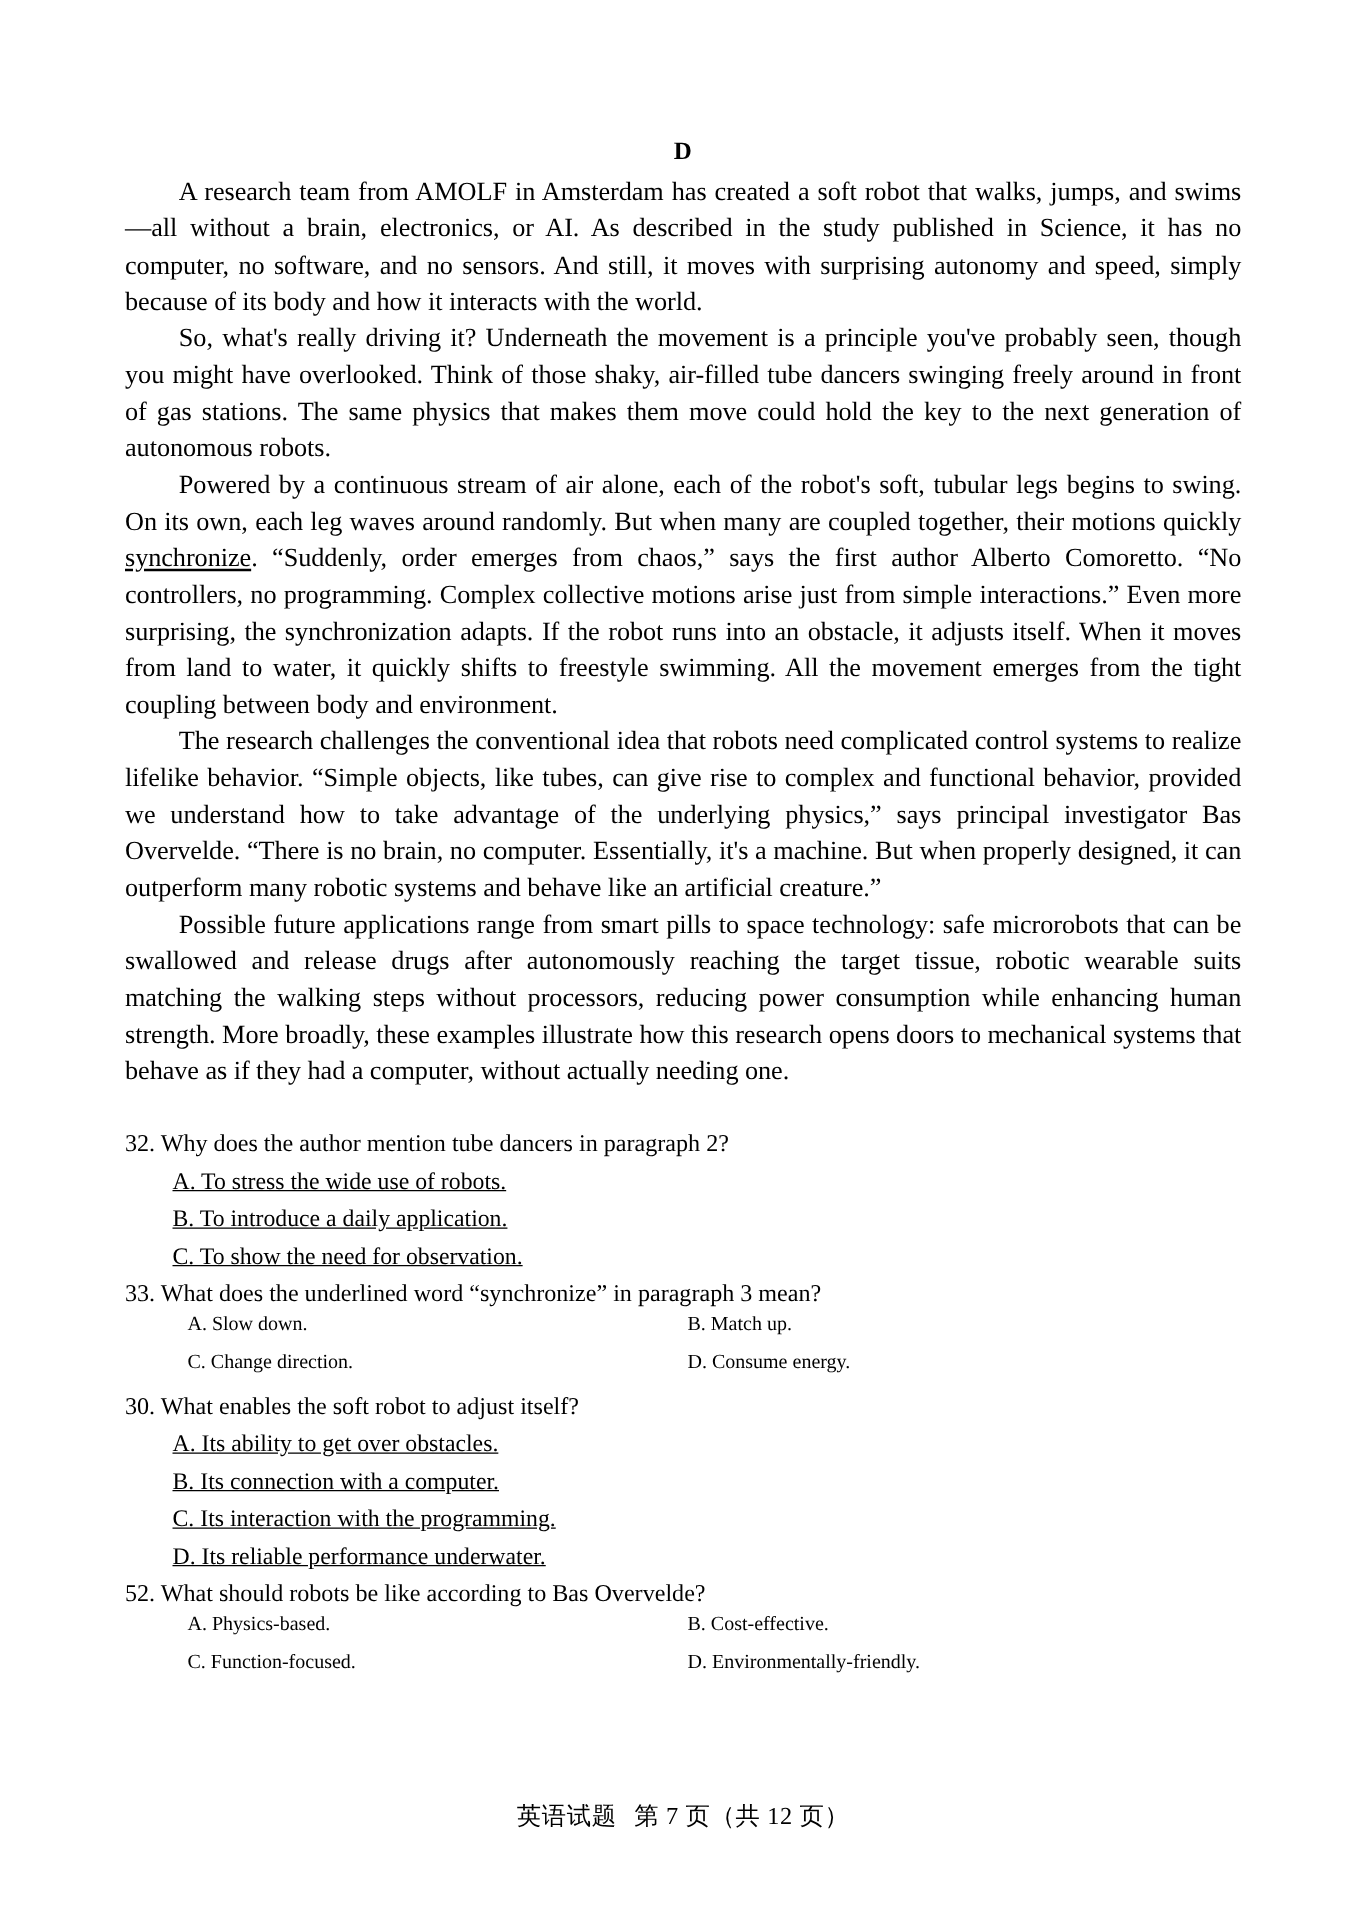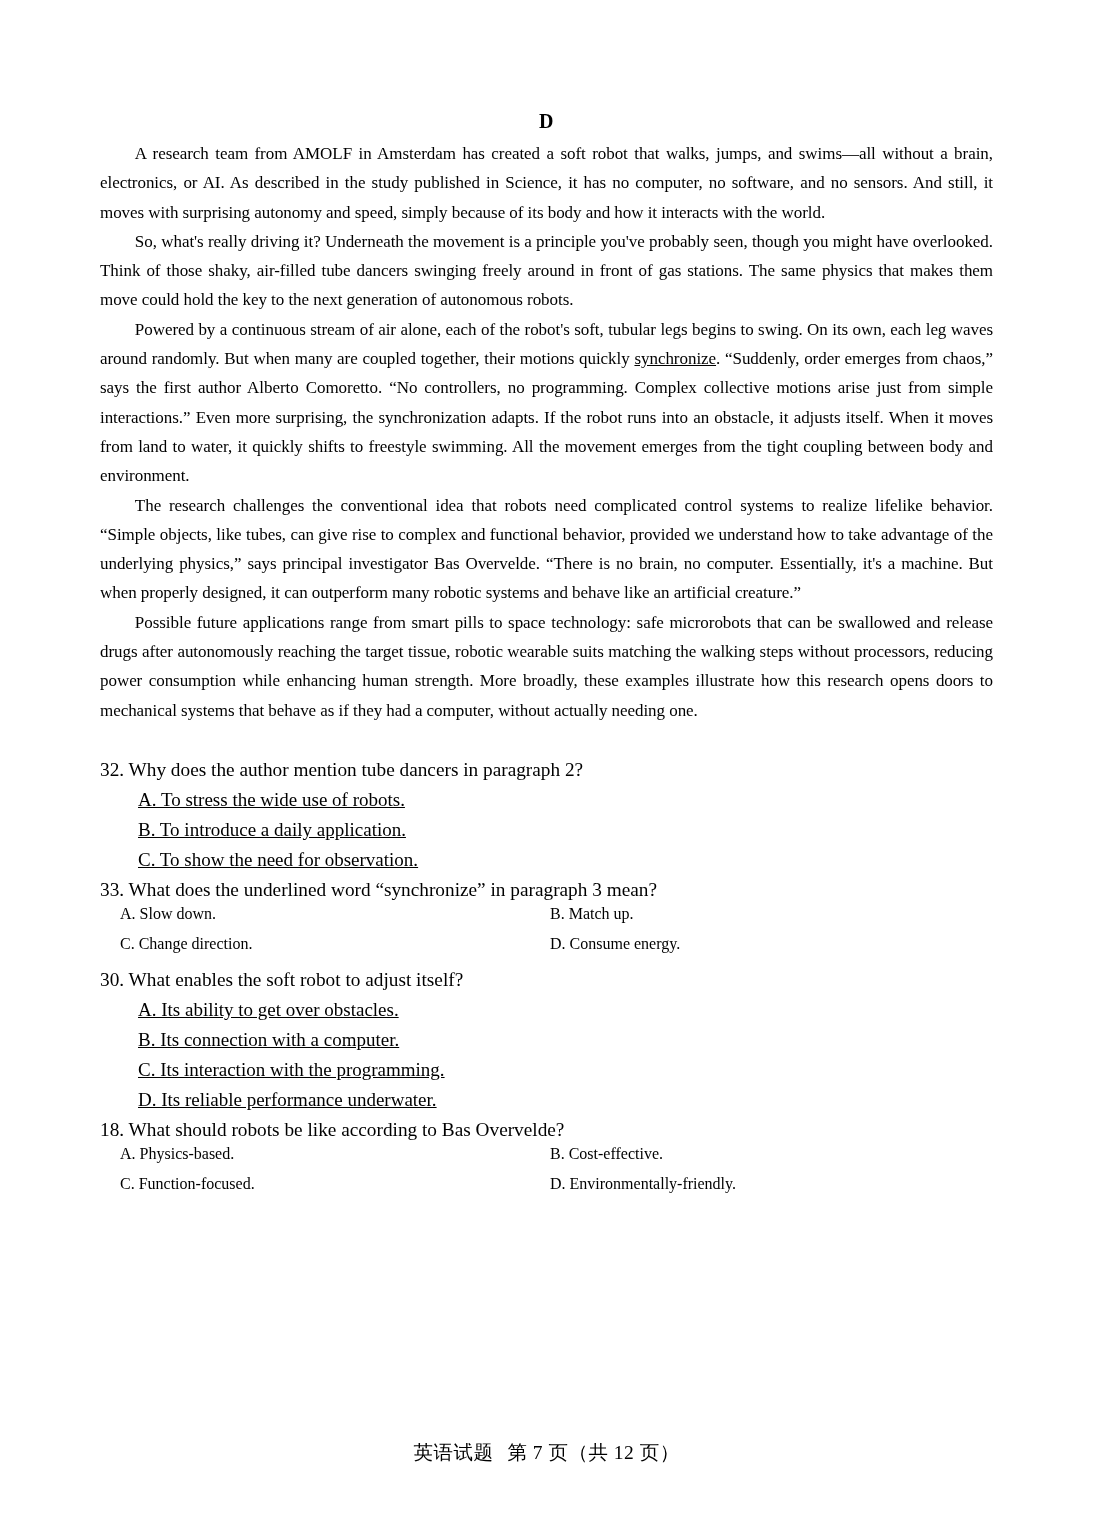--- a/index.html
+++ b/index.html
@@ -31,21 +31,21 @@
     margin: 0 0 6px 0;
   }
   .passage {
     margin: 0;
   }
   .passage p {
     margin: 0;
     text-align: justify;
     text-justify: inter-word;
     text-indent: 2.05em;
-    font-size: 17px;
+    font-size: 21px;
     line-height: 29.3px;
     letter-spacing: -0.05px;
   }
   .passage p .u {
     text-decoration: underline;
     margin-top: 44px;
   }
   .questions {
     margin-top: 30px;
   }
@@ -66,21 +66,21 @@
     position: relative;
     text-decoration: underline;
   }
   .opt-two {
     display: block;
     position: relative;
     height: 30px;
   }
   .opt-two .colA {
     position: absolute;
-    left: 20px;
+    left: 50px;
     top: 0;
   }
   .opt-two .colB {
     position: absolute;
     left: 450px;
     top: 0;
   }
   .footer {
     position: absolute;
     left: 0;
@@ -131,21 +131,21 @@
 
     <div class="q-block">
       <p class="q-stem">30. What enables the soft robot to adjust itself?</p>
       <p class="opt-line">A. Its ability to get over obstacles.</p>
       <p class="opt-line">B. Its connection with a computer.</p>
       <p class="opt-line">C. Its interaction with the programming.</p>
       <p class="opt-line">D. Its reliable performance underwater.</p>
     </div>
 
     <div class="q-block">
-      <p class="q-stem">18. What should robots be like according to Bas Overvelde?</p>
+      <p class="q-stem">52. What should robots be like according to Bas Overvelde?</p>
       <div class="opt-two">
         <span class="colA">A. Physics-based.</span>
         <span class="colB">B. Cost-effective.</span>
       </div>
       <div class="opt-two">
         <span class="colA">C. Function-focused.</span>
         <span class="colB">D. Environmentally-friendly.</span>
       </div>
     </div>
 

